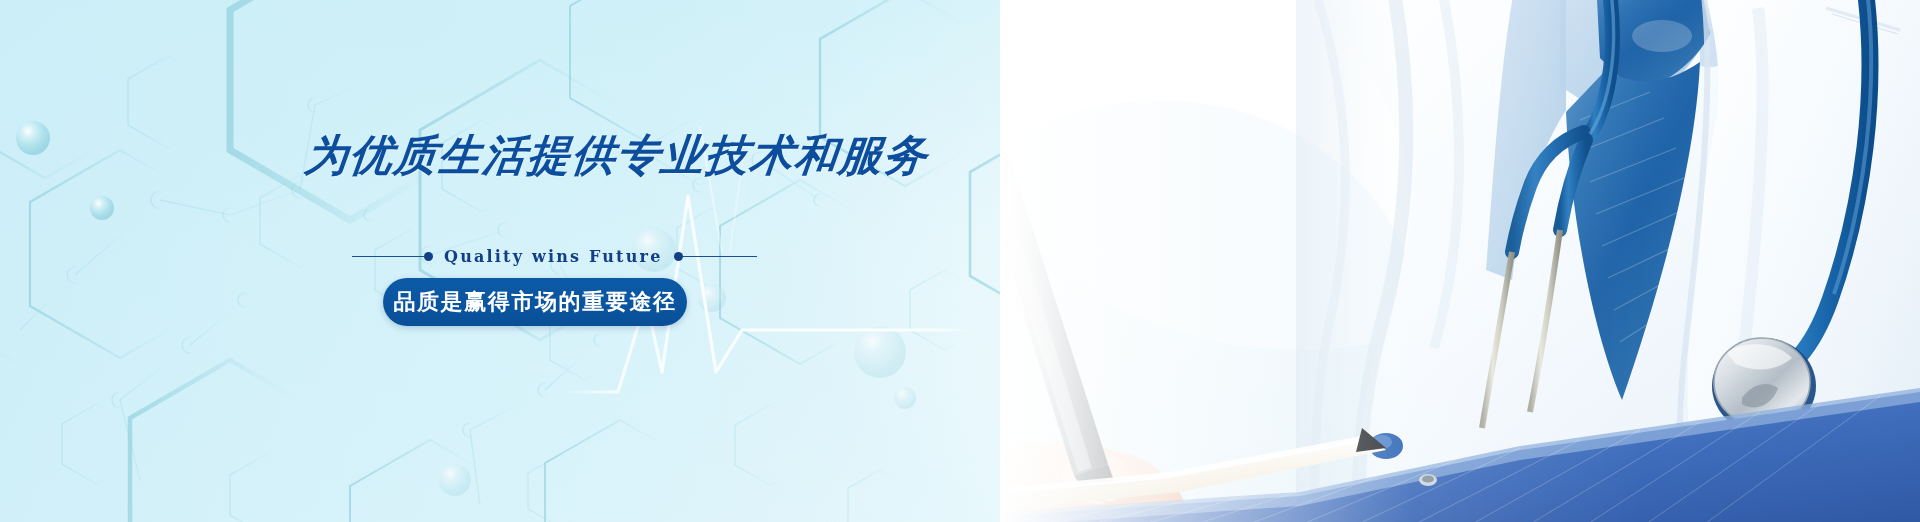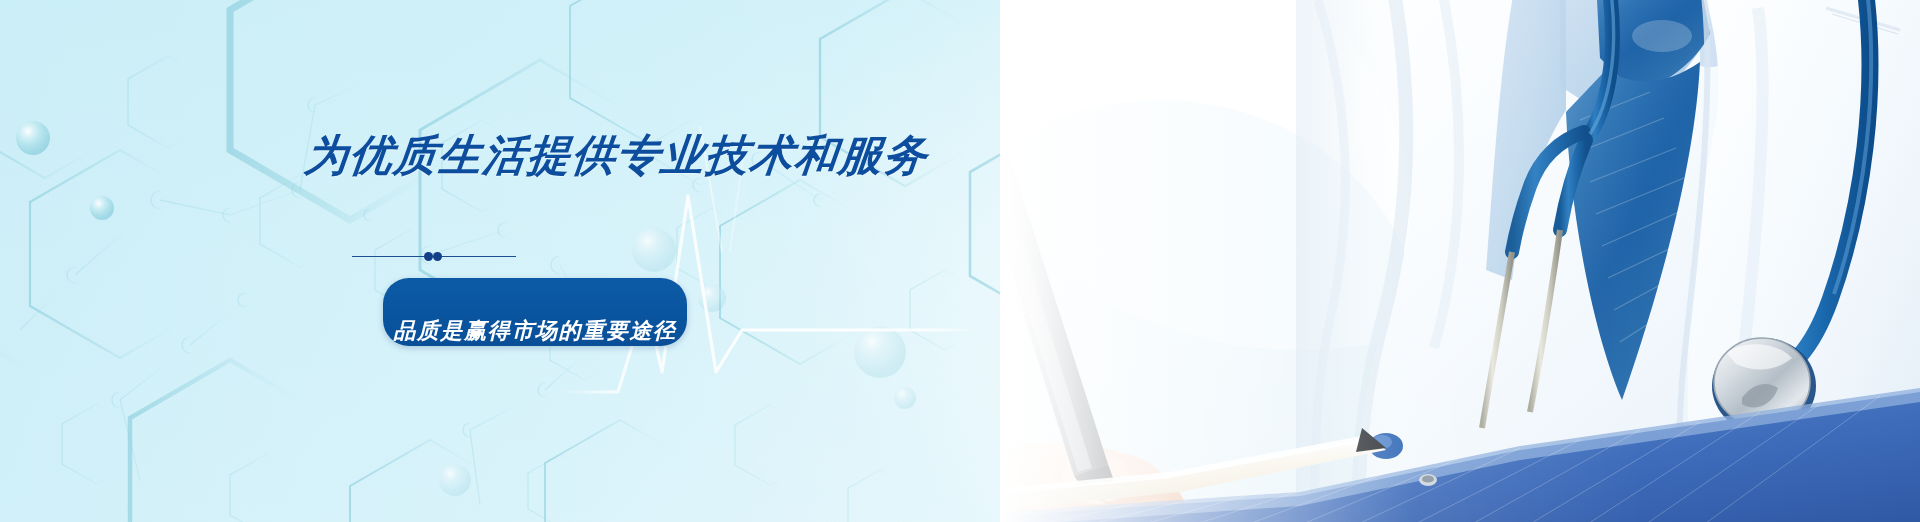--- a/index.html
+++ b/index.html
@@ -58,25 +58,25 @@
     width:9px;height:9px;border-radius:50%;background:#123f87;flex:0 0 auto;
   }
   .divider .qtext{
     font-family:"DejaVu Serif","Liberation Serif",serif;
     font-size:16px;font-weight:bold;color:#123f87;
     letter-spacing:2.2px;
     padding:0 11px;white-space:nowrap;
   }
   .cta{
     position:absolute;left:383px;top:278px;
-    width:304px;height:68px;
+    width:304px;height:48px;
     border-radius:26px;
     background:linear-gradient(180deg,#0c5aa6 0%,#0a55a0 50%,#094f97 100%);
     box-shadow:0 2px 6px rgba(10,60,120,.22);
-    display:flex;align-items:flex-end;justify-content:center;font-style:italic;
+    display:flex;align-items:center;justify-content:center;
   }
   .cta-text{
     color:#ffffff;font-size:22px;font-weight:bold;letter-spacing:1.6px;
     font-family:"DejaVu Sans","Liberation Sans",sans-serif;
     white-space:nowrap;
   }
 </style>
 </head>
 <body>
 
@@ -438,20 +438,21 @@
     <path d="M744,150 L730,252" fill="none" stroke="#ffffff" stroke-opacity="0.30" stroke-width="2"></path>
   </svg>
 
   <div class="content">
 
     <div class="headline">为优质生活提供专业技术和服务</div>
 
     <div class="divider">
       <span class="rule left"></span>
       <span class="dot"></span>
+      <span class="qtext">Quality wins Future</span>
       <span class="dot"></span>
       <span class="rule right"></span>
     </div>
 
     <div class="cta">
       <span class="cta-text">品质是赢得市场的重要途径</span>
     </div>
 
   </div>
 

